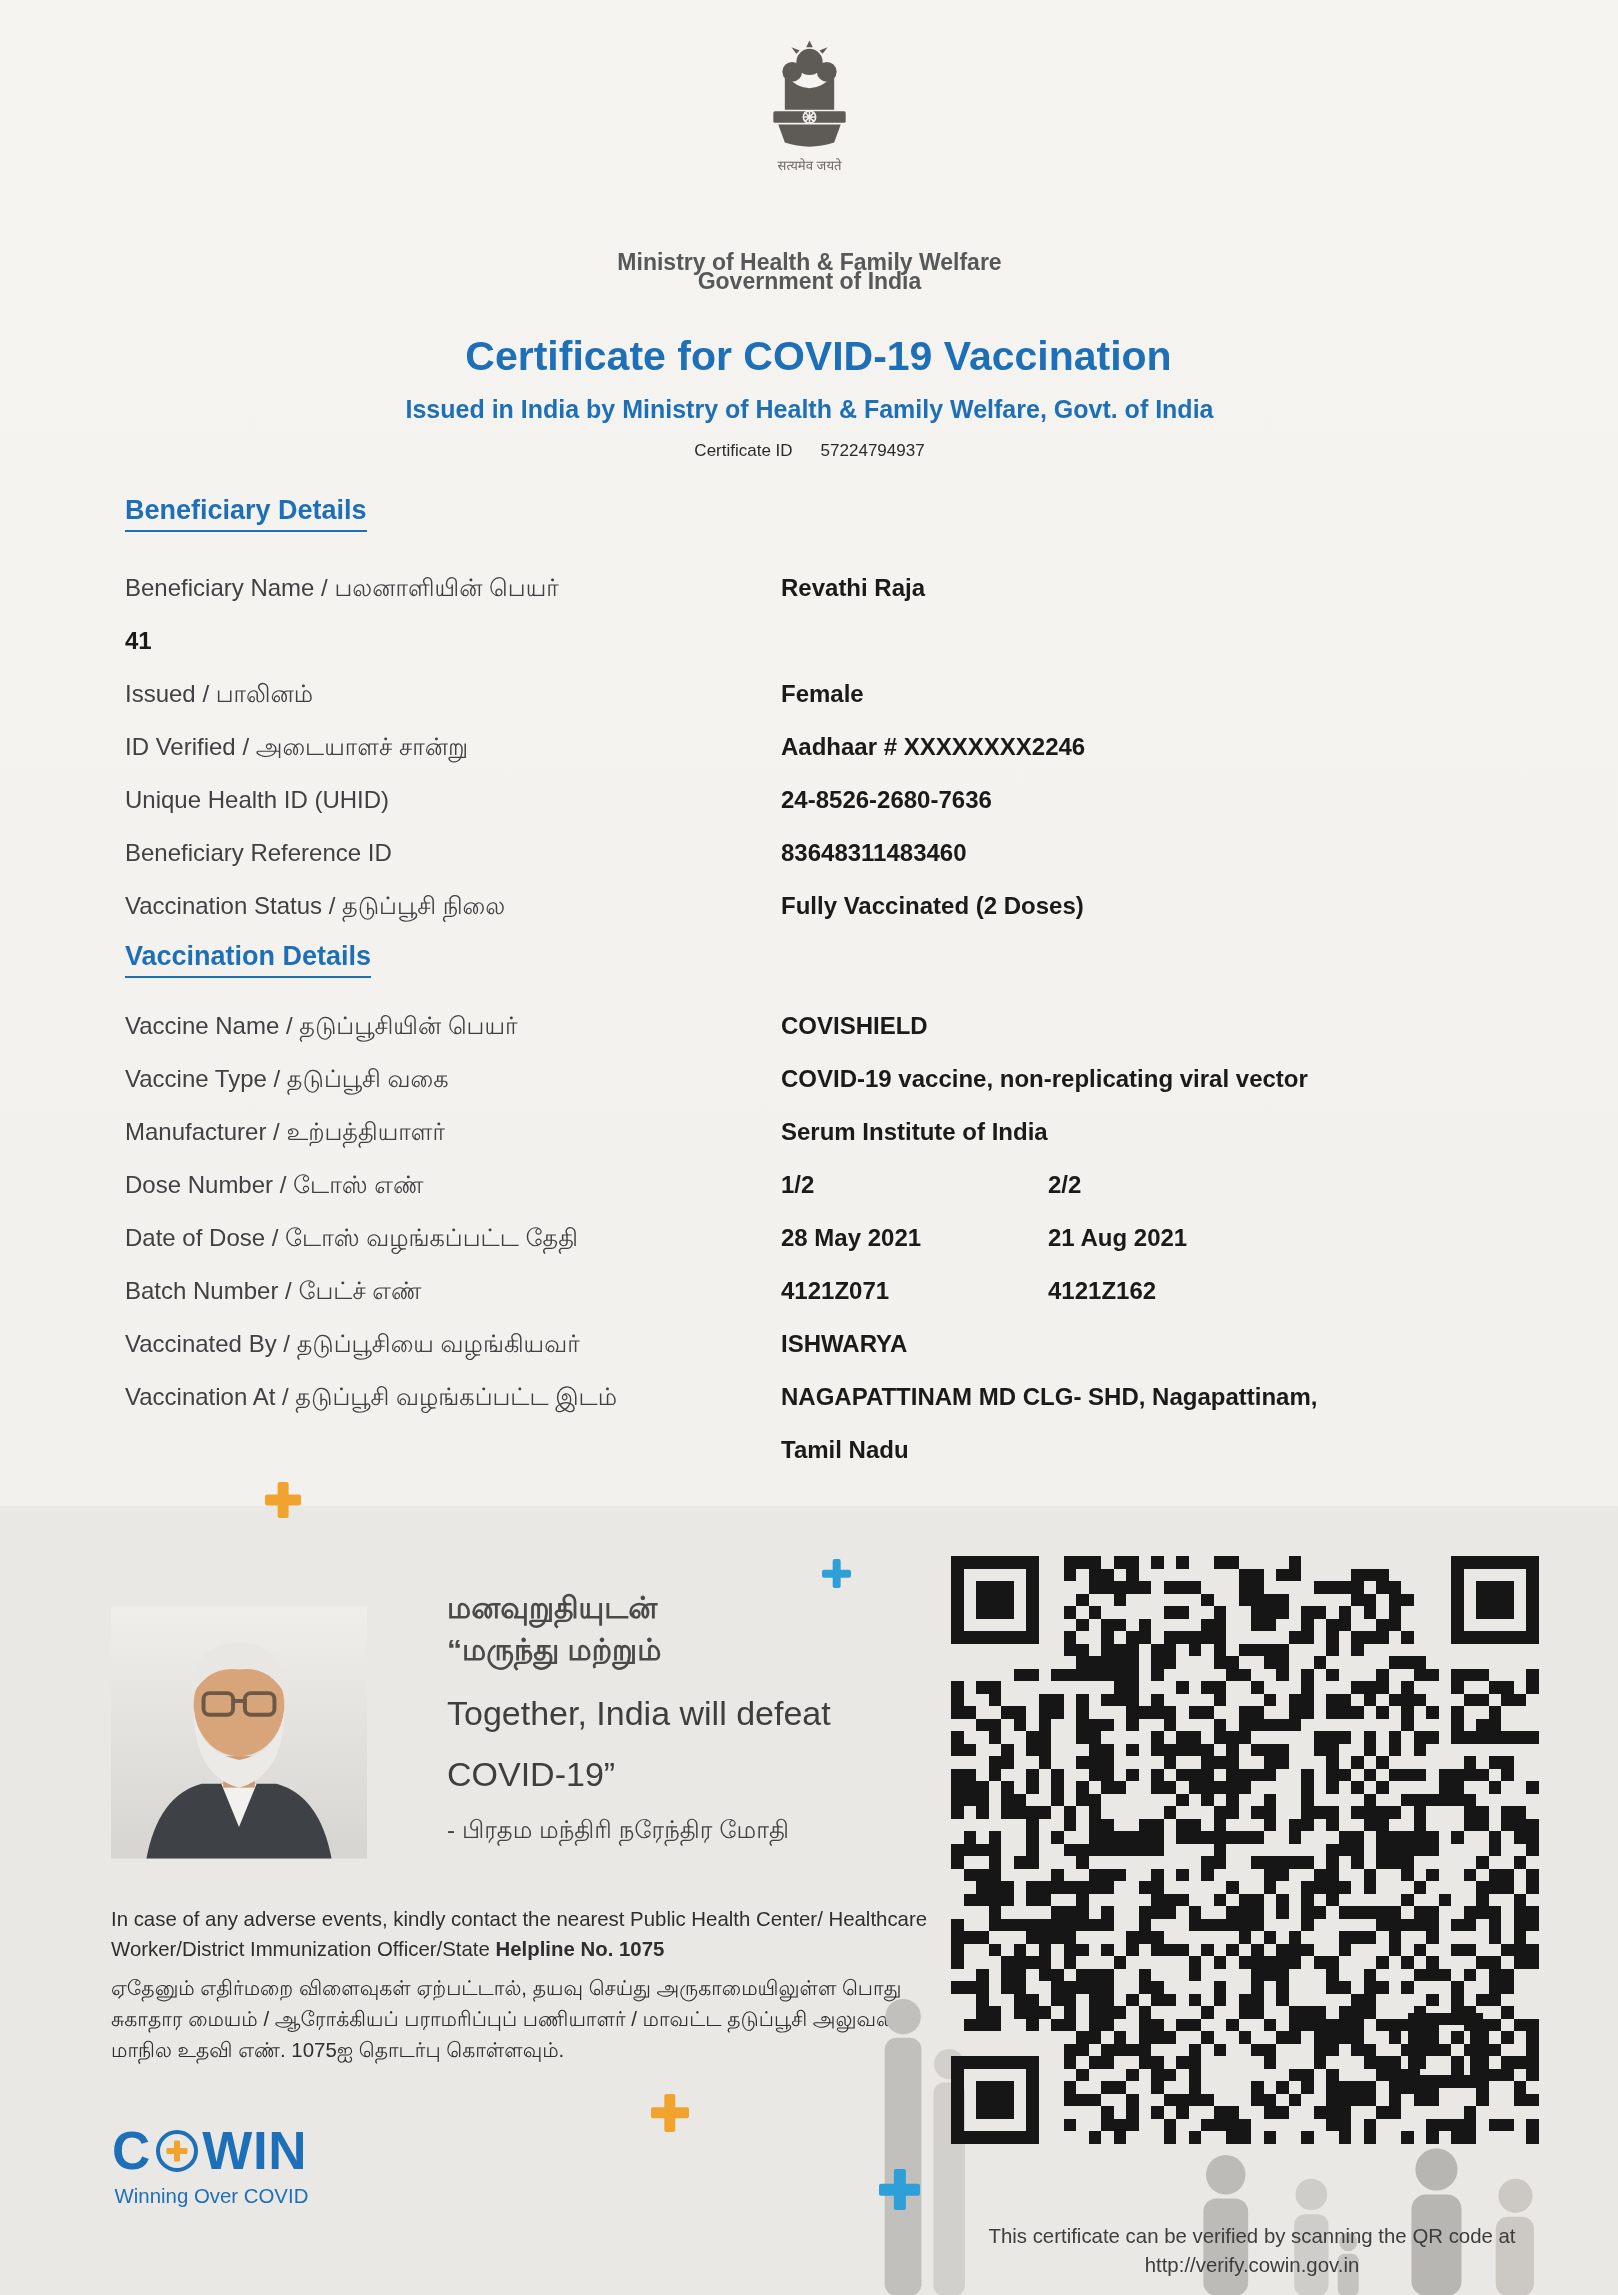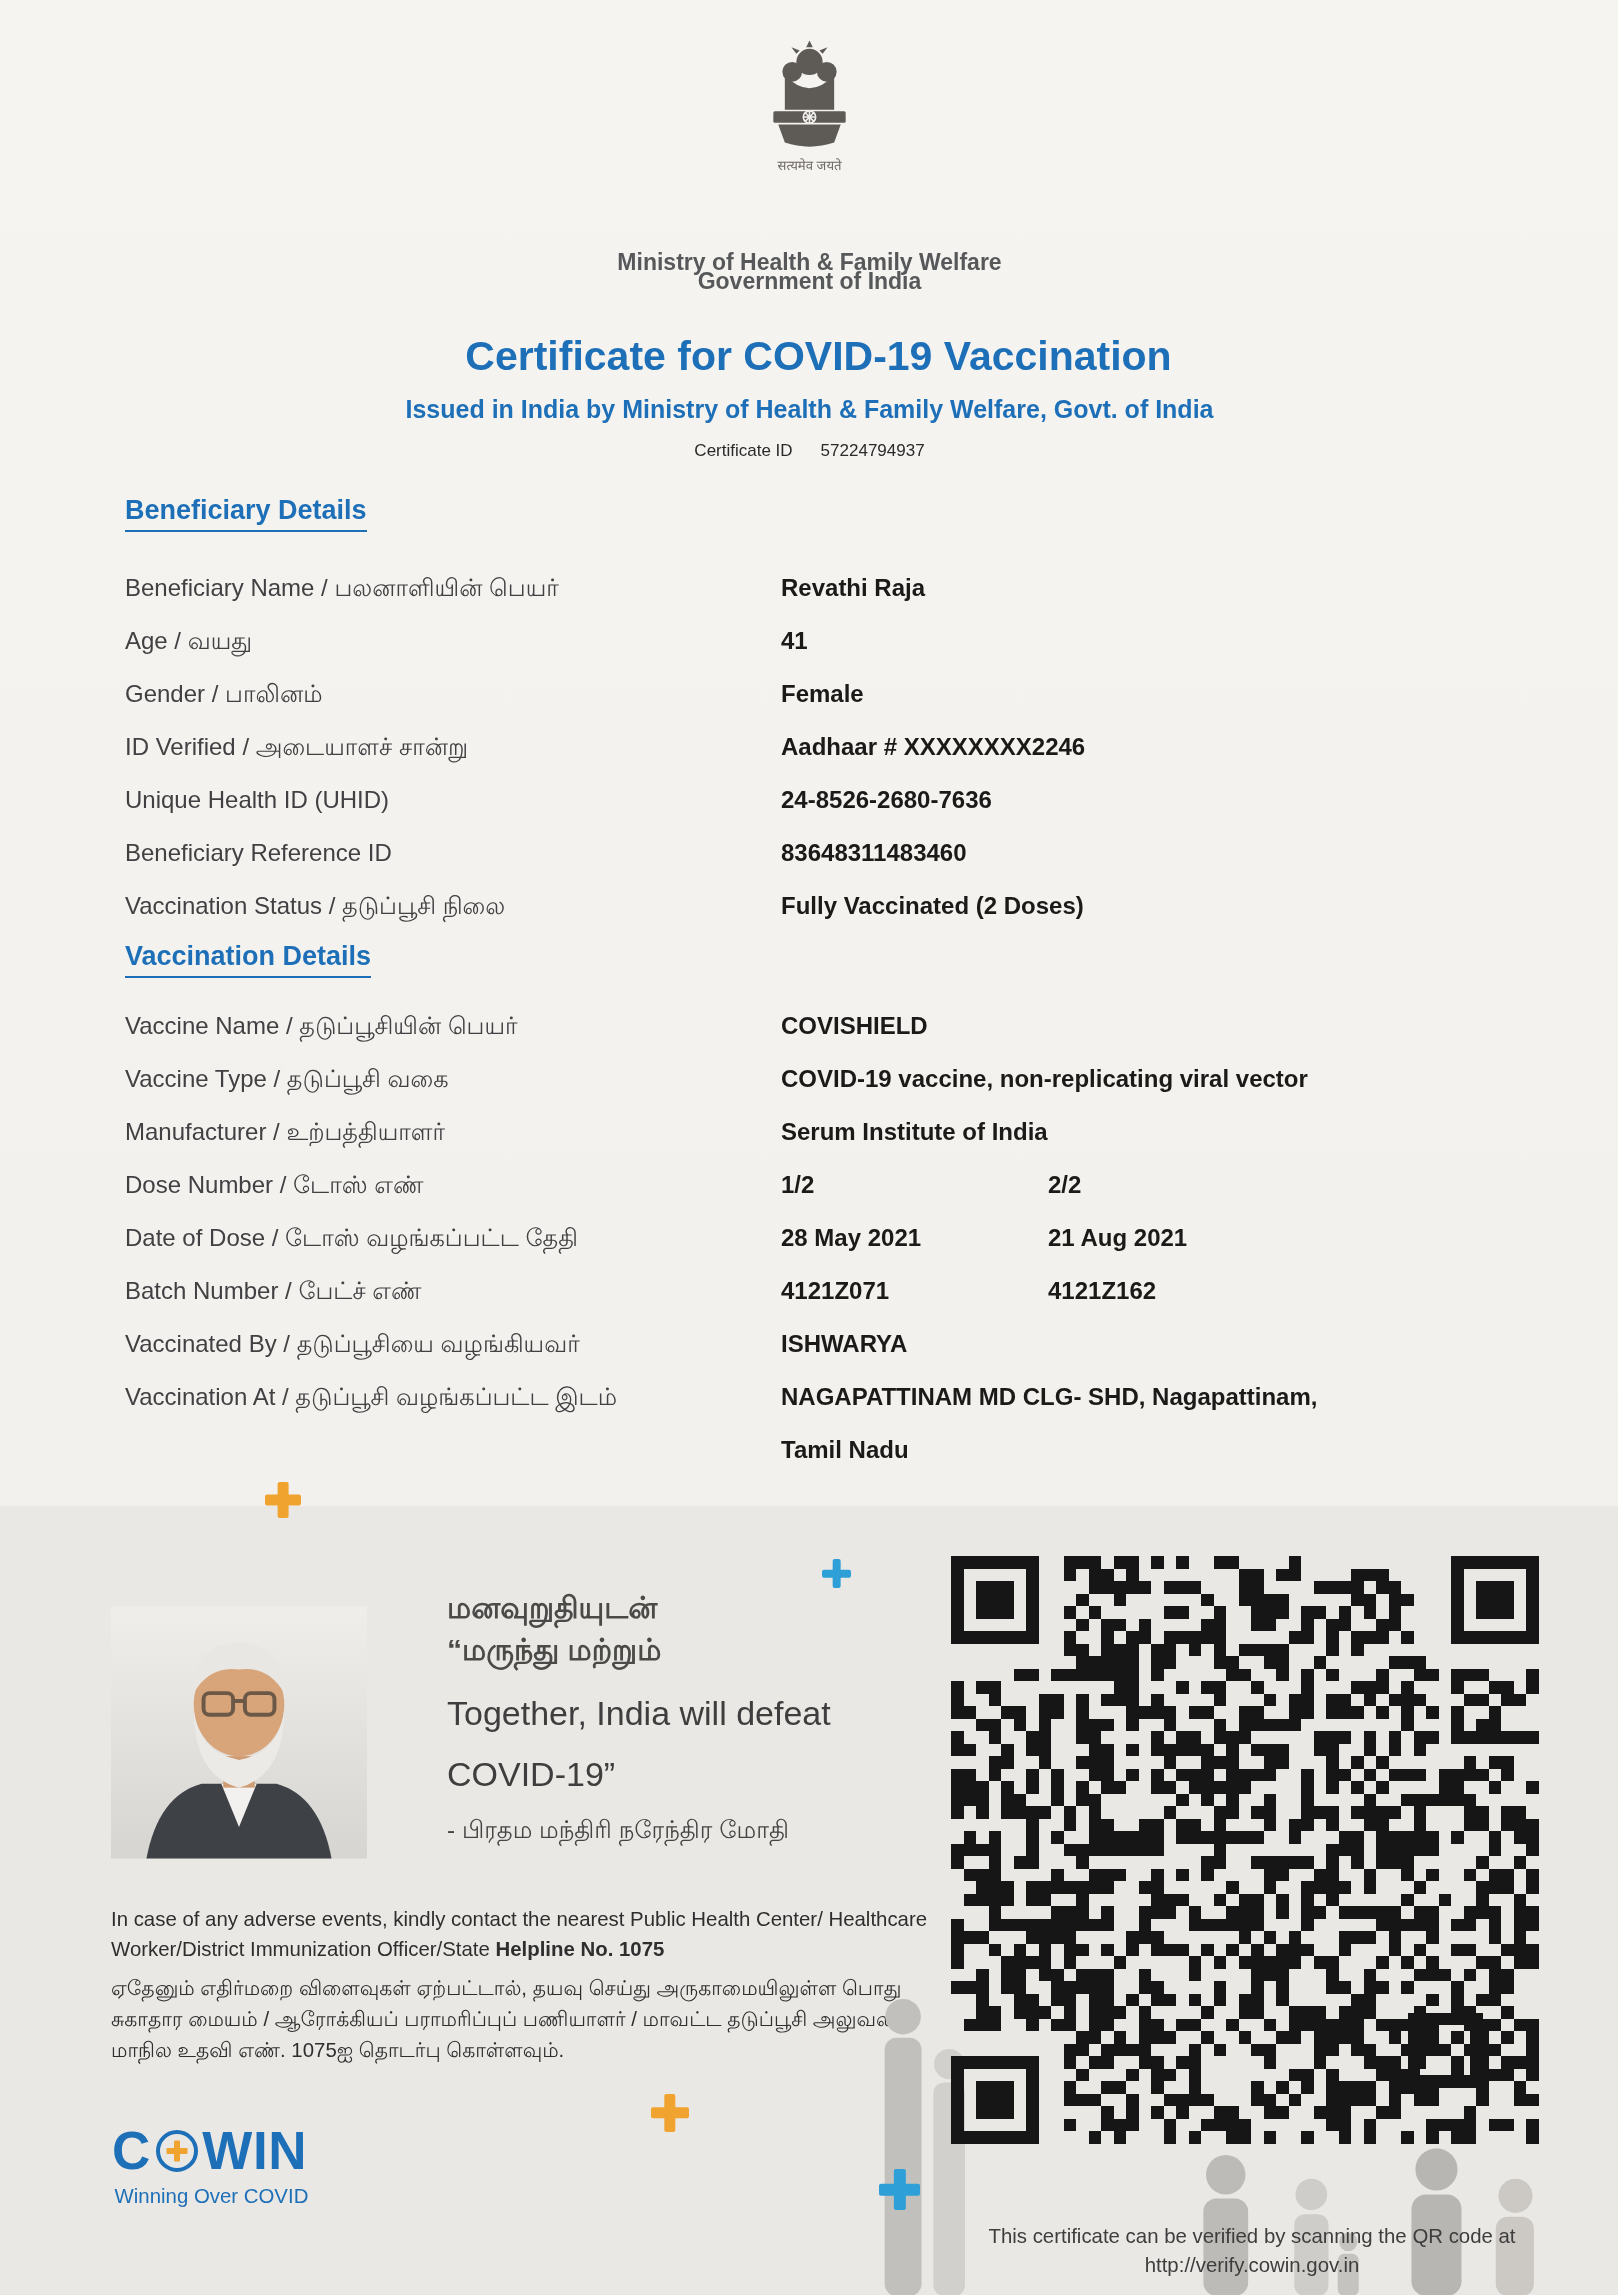--- a/index.html
+++ b/index.html
@@ -106,25 +106,24 @@
     <span class="certid-label">Certificate ID</span><span class="certid-value">57224794937</span>
   </div>
 
   <h2 class="section-heading h-beneficiary">Beneficiary Details</h2>
   <div class="details d-beneficiary">
     <div class="row">
       <span class="lbl">Beneficiary Name / பலனாளியின் பெயர்</span>
       <span class="val">Revathi Raja</span>
     </div>
     <div class="row">
-      <span class="lbl">Age / வயது</span>
       <span class="val">41</span>
     </div>
     <div class="row">
-      <span class="lbl">Gender / பாலினம்</span>
+      <span class="lbl">Issued / பாலினம்</span>
       <span class="val">Female</span>
     </div>
     <div class="row">
       <span class="lbl">ID Verified / அடையாளச் சான்று</span>
       <span class="val">Aadhaar # XXXXXXXX2246</span>
     </div>
     <div class="row">
       <span class="lbl">Unique Health ID (UHID)</span>
       <span class="val">24-8526-2680-7636</span>
     </div>

